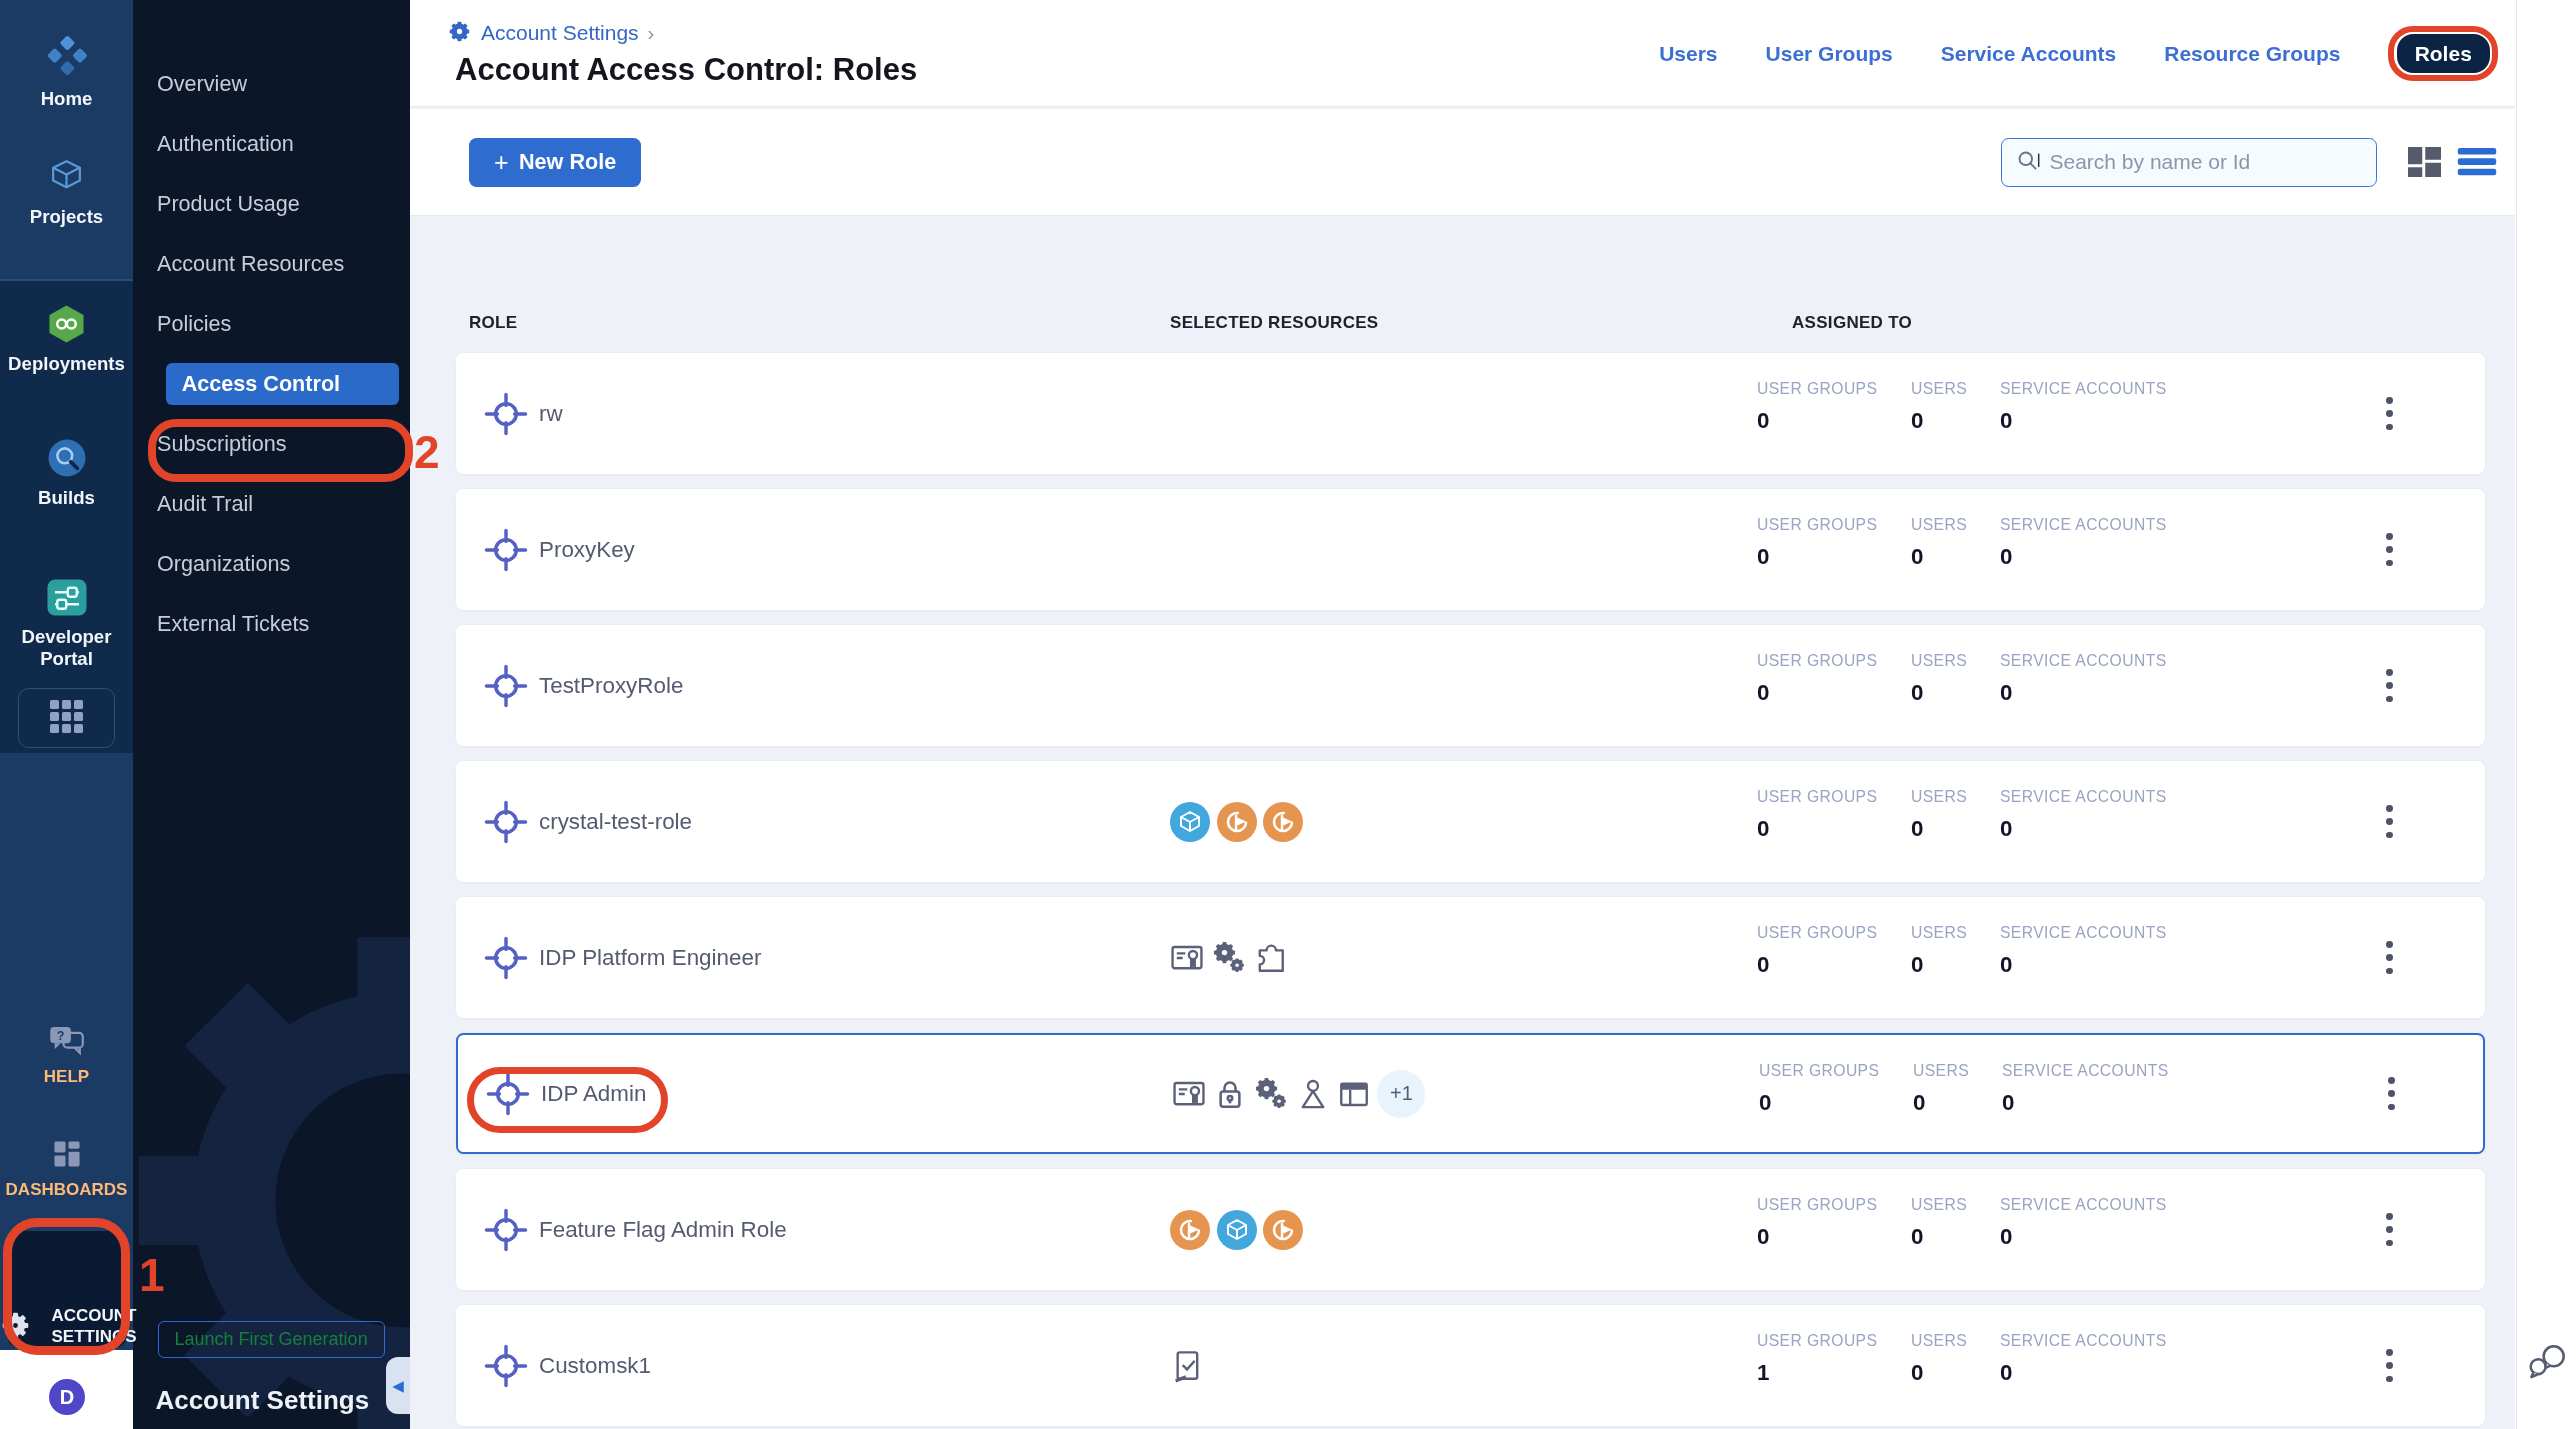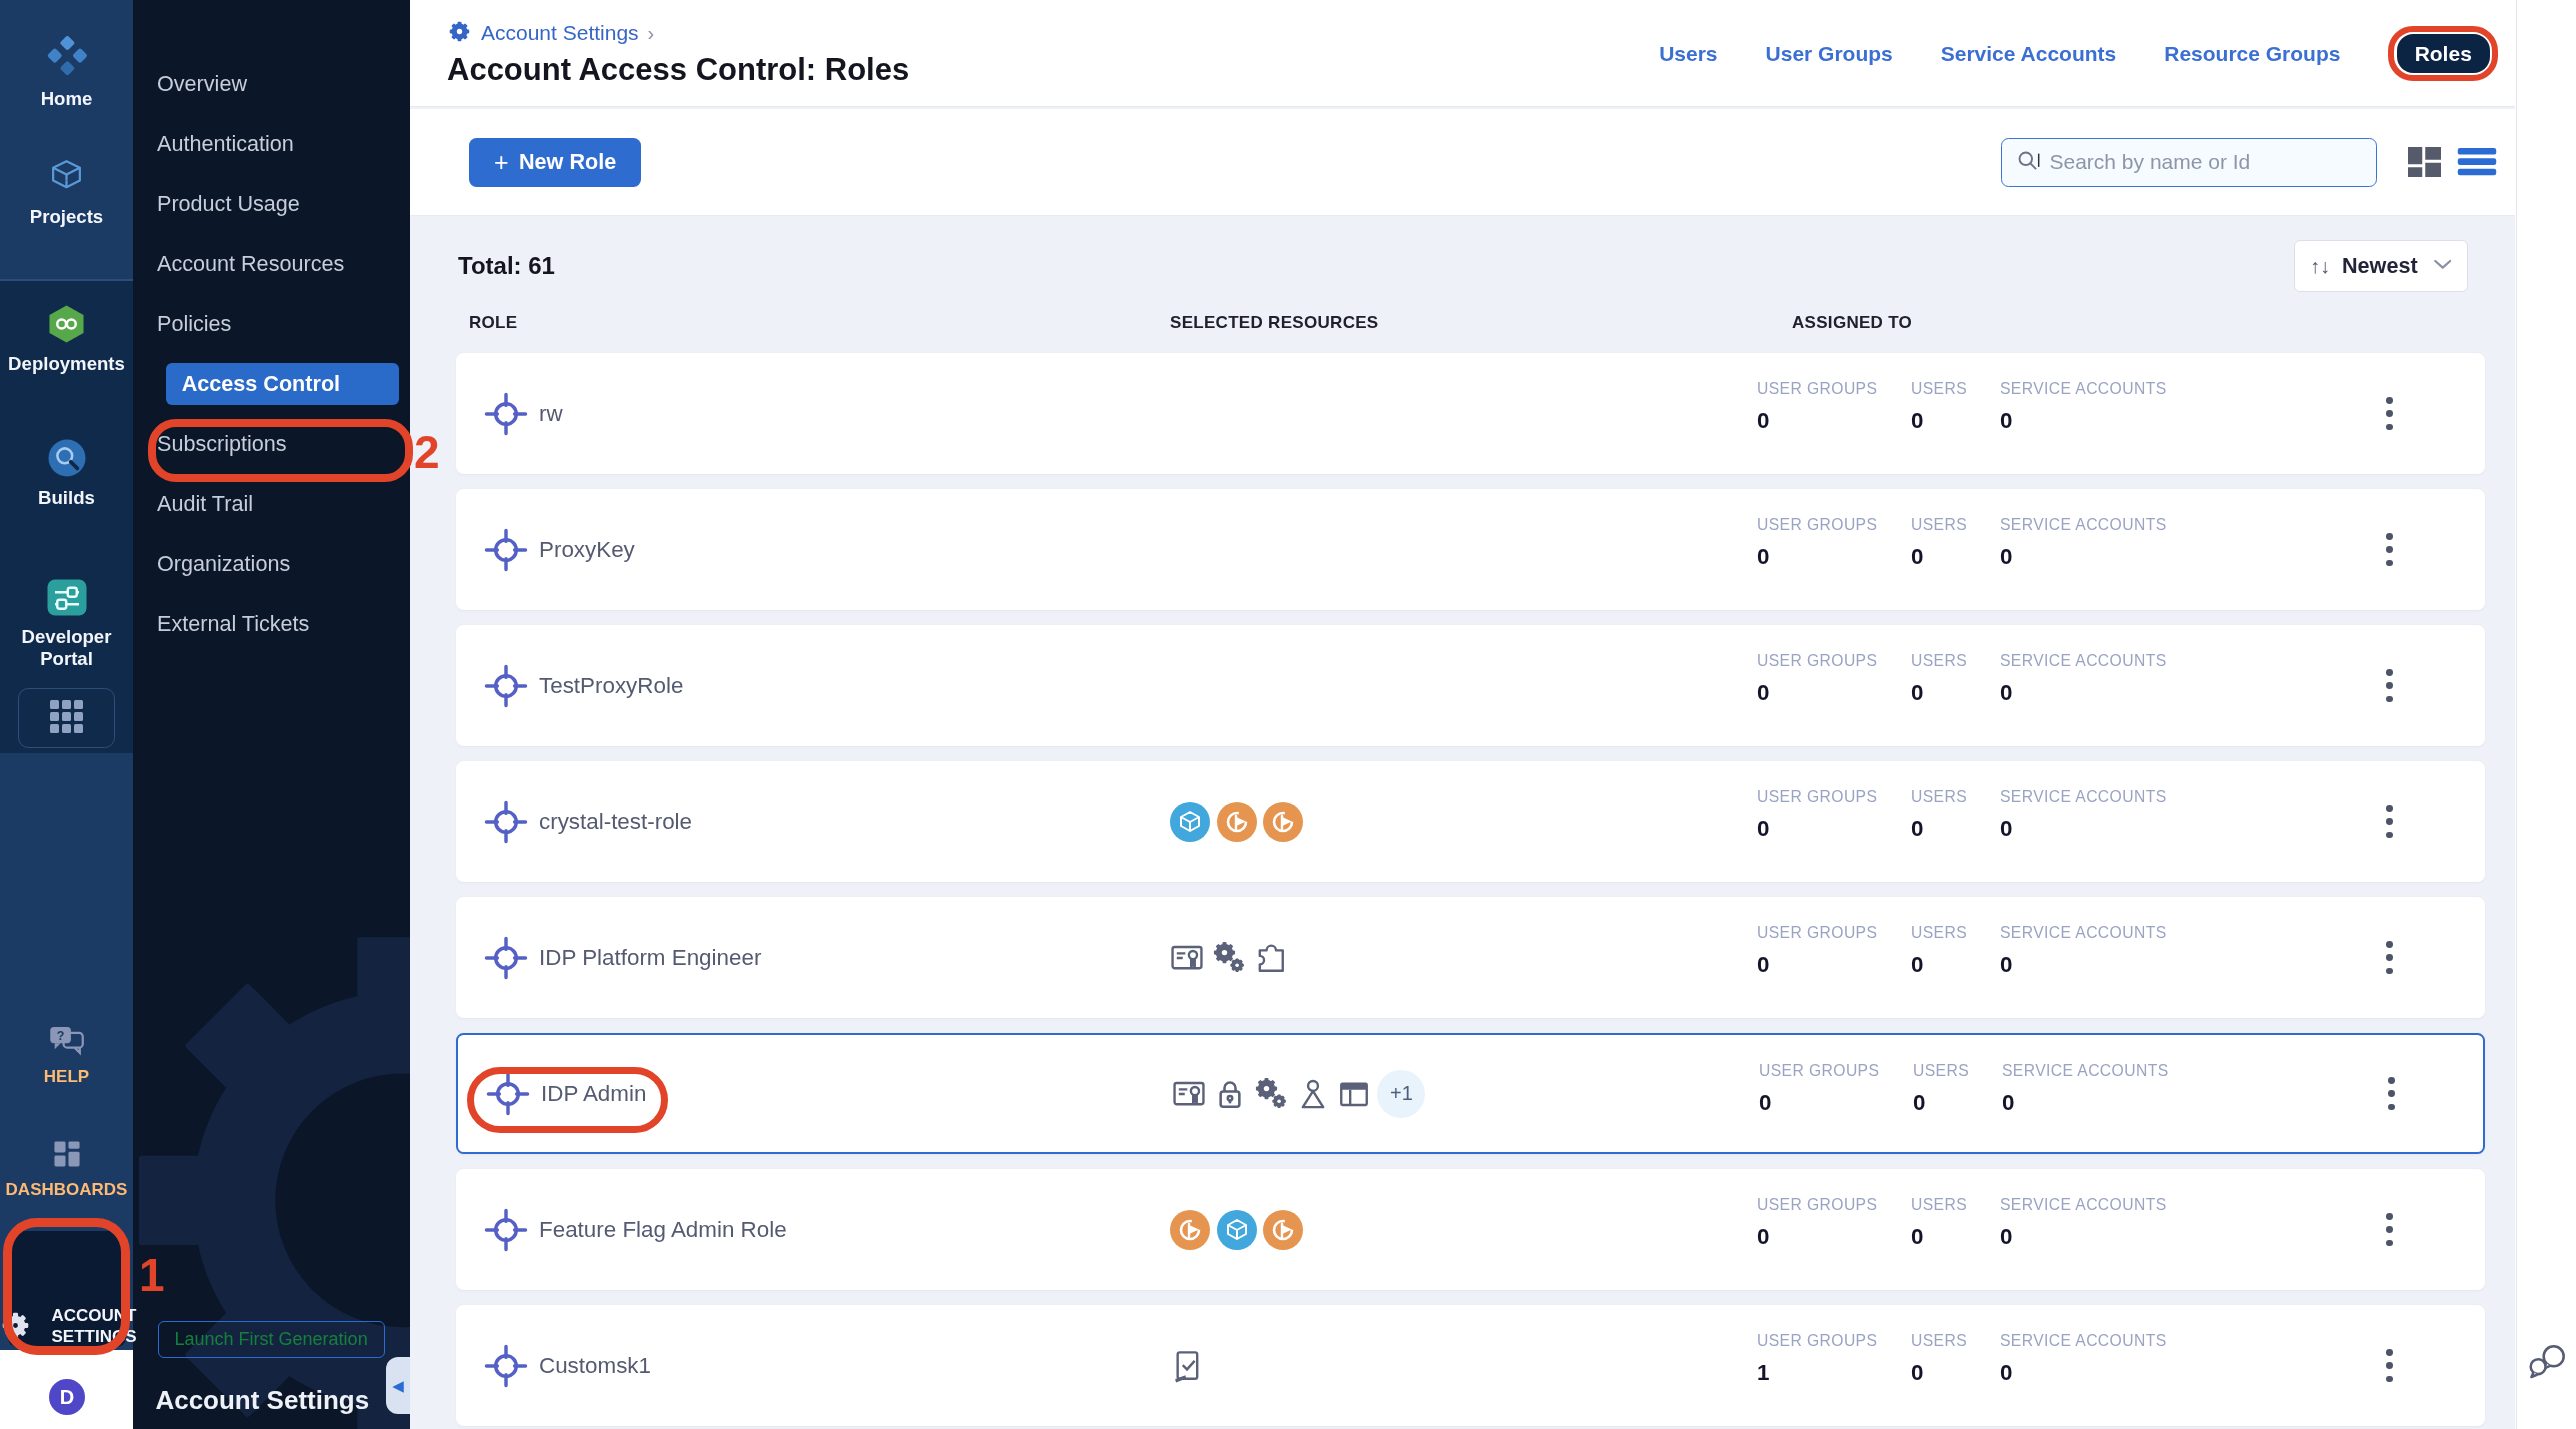--- a/index.html
+++ b/index.html
@@ -44,21 +44,21 @@
     background:#d9e2f0; border-radius:12px 0 0 12px; display:flex; align-items:center;
     justify-content:center; color:#2b6cd4; font-size:15px; cursor:pointer; }
 
   
   .main { position:absolute; left:409px; top:0; width:2106px; height:1430px; background:#eef1f7; }
   .topbar { position:absolute; left:0; top:0; width:2106px; height:107px; background:#fff;
     border-bottom:1.5px solid #e8eaf2; }
   .breadcrumb { position:absolute; left:38px; top:19.4px; display:flex; align-items:center; gap:9px; }
   .crumb-link { font-size:21px; color:#3566c6; cursor:pointer; }
   .crumb-sep { font-size:20px; color:#8a90a6; }
-  .page-title { position:absolute; left:38px; top:52px; font-size:31px; font-weight:bold; color:#15151f; }
+  .page-title { position:absolute; left:46px; top:52px; font-size:31px; font-weight:bold; color:#15151f; }
   .topnav { position:absolute; right:17px; top:0; height:107px; display:flex; align-items:center; gap:48px; }
   .topnav a { font-size:21px; font-weight:bold; color:#3b6fd4; text-decoration:none; cursor:pointer; }
   .pill-ring { border:6.7px solid #e2442a; border-radius:25px; padding:2.2px; }
   .nav-pill { display:inline-block; background:#0c2444; color:#fff !important; padding:7.5px 18px; border-radius:16.4px; }
 
   .toolbar { position:absolute; left:0; top:109px; width:2106px; height:107px; background:#fff;
     border-bottom:1.5px solid #e8eaf2; display:flex; align-items:center; }
   .new-role-btn { margin-left:60px; height:49px; padding:0 25px; background:#2f6cd0; color:#fff;
     border:none; border-radius:7.5px; font-size:21.6px; font-weight:bold;
     font-family:"Liberation Sans",sans-serif; display:flex; align-items:center; gap:10.4px; cursor:pointer; }
@@ -317,30 +317,20 @@
       <span class="view-toggle list" id="ic-listview">
           <svg width="42" height="34" viewBox="0 0 56 46" xmlns="http://www.w3.org/2000/svg">
   <rect x="2" y="4" width="52" height="9" rx="3" fill="#2b6cd4"></rect>
             <rect x="2" y="18" width="52" height="9" rx="3" fill="#2b6cd4"></rect>
   <rect x="2" y="32" width="52" height="9" rx="3" fill="#2b6cd4"></rect>
           </svg>
         </span>
     </div>
 
     <section class="content">
-      <div class="total-row">
-        <span class="total-label">Total: 61</span>
-        <div class="sort-dd">
-          <span class="sort-glyph">↑↓</span>
-          <span class="sort-label">Newest</span>
-          <span id="ic-chevron"><svg width="19.4" height="13.4" viewBox="0 0 26 18" xmlns="http://www.w3.org/2000/svg">
-                <path d="M3 4l10 9 10-9" stroke="#8a90a6" stroke-width="3" fill="none" stroke-linecap="round" stroke-linejoin="round"></path>
-              </svg></span>
-        </div>
-      </div>
       <div class="col-headers">
         <span class="col-h c0">ROLE</span>
         <span class="col-h c1">SELECTED RESOURCES</span>
         <span class="col-h c2">ASSIGNED TO</span>
       </div>
       <div class="rows" id="rows">
           <div class="card">
     <span class="role-icon">
               <svg width="46" height="46" viewBox="0 0 40 40" xmlns="http://www.w3.org/2000/svg">
                 <g stroke="#5560c5" stroke-width="3" fill="none" stroke-linecap="round">

